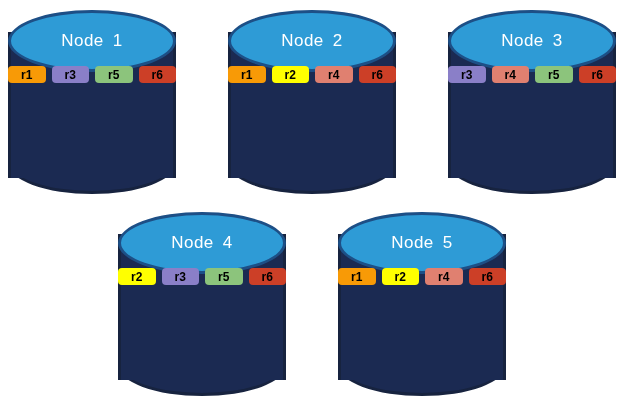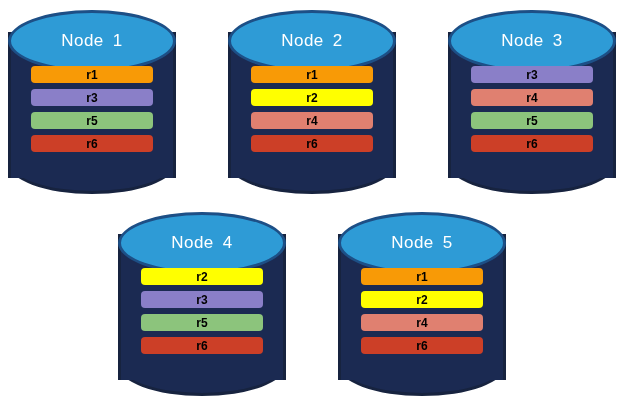--- a/index.html
+++ b/index.html
@@ -80,21 +80,20 @@
     margin-left: 9px;
   }
 
   .shards {
     position: absolute;
     left: 0;
     top: 56px;
     width: 168px;
     z-index: 4;
     display: flex;
-    flex-direction: column;
     align-items: center;
     gap: 6px;
   }
   .shard {
     width: 122px;
     height: 17px;
     border-radius: 4px;
     display: flex;
     align-items: center;
     justify-content: center;

